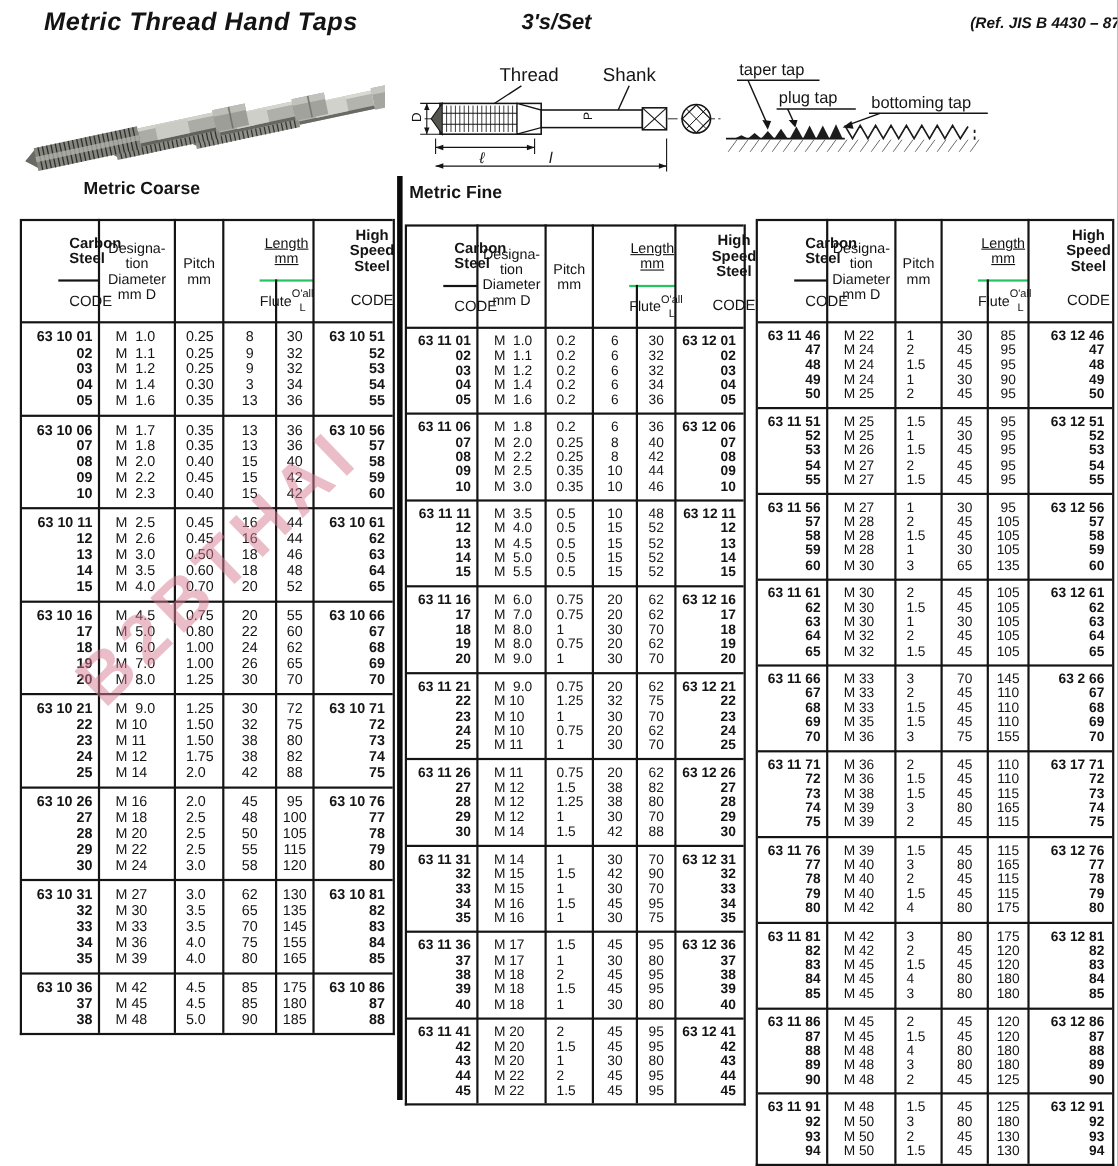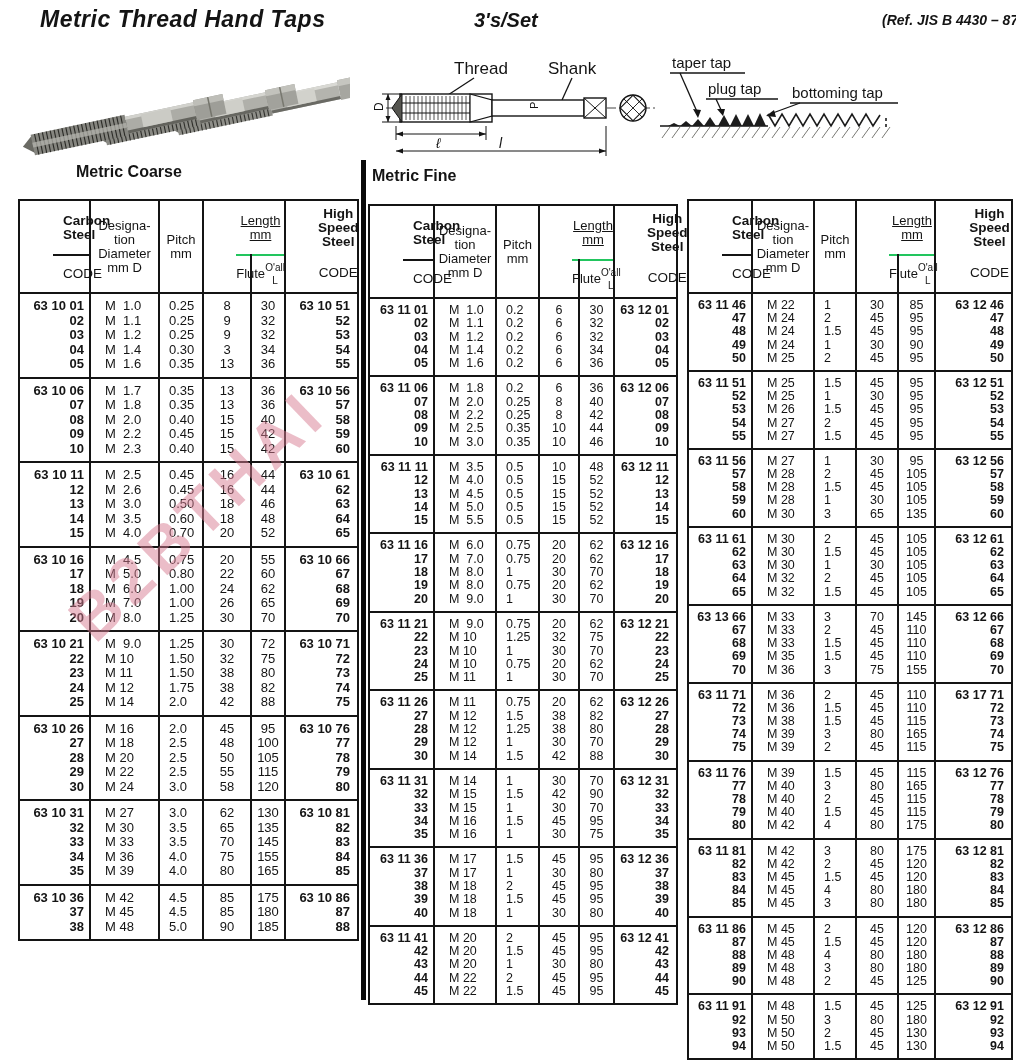--- a/index.html
+++ b/index.html
@@ -1285,26 +1285,26 @@
             <div class="tcell c0">65</div>
             <div class="tcell c1">M 32</div>
             <div class="tcell c2">1.5</div>
             <div class="tcell c3">45</div>
             <div class="tcell c4">105</div>
             <div class="tcell c5">65</div>
           </div>
         </div>
         <div class="tblock">
           <div class="trow">
-            <div class="tcell c0">63 13 66</div>
+            <div class="tcell c0">63 11 66</div>
             <div class="tcell c1">M 33</div>
             <div class="tcell c2">3</div>
             <div class="tcell c3">70</div>
             <div class="tcell c4">145</div>
-            <div class="tcell c5">63 12 66</div>
+            <div class="tcell c5">63 2 66</div>
           </div>
           <div class="trow">
             <div class="tcell c0">67</div>
             <div class="tcell c1">M 33</div>
             <div class="tcell c2">2</div>
             <div class="tcell c3">45</div>
             <div class="tcell c4">110</div>
             <div class="tcell c5">67</div>
           </div>
           <div class="trow">

